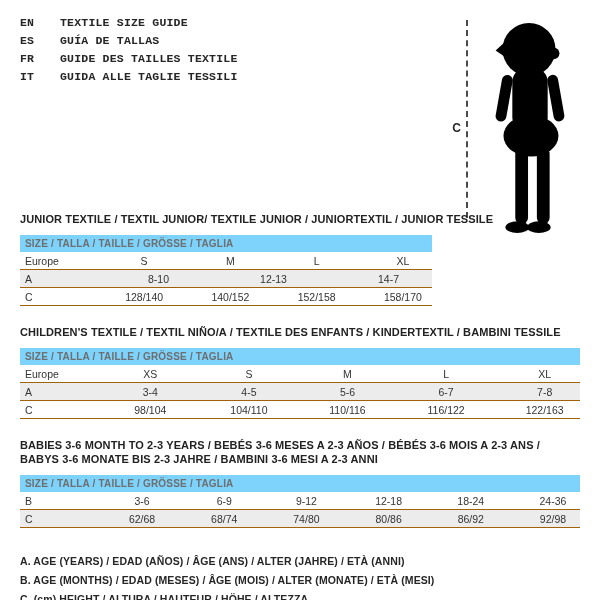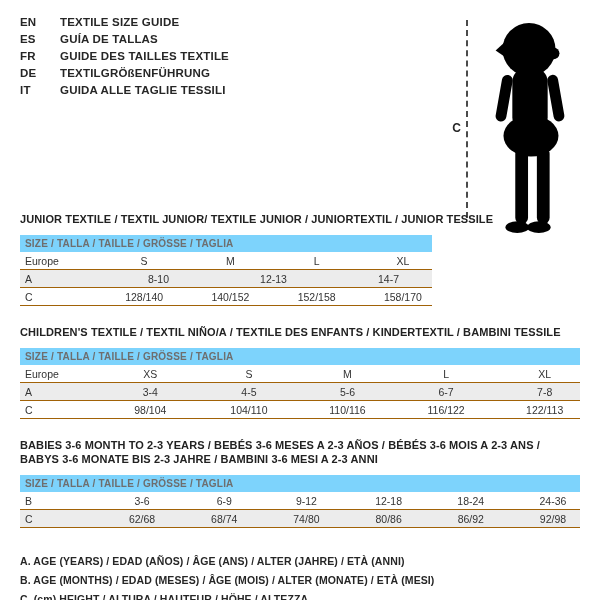--- a/index.html
+++ b/index.html
@@ -14,21 +14,21 @@
 
   
   .header {
     display: flex;
     justify-content: space-between;
     align-items: flex-start;
     padding: 14px 16px 0 20px;
     height: 206px;
     box-sizing: border-box;
   }
-  .langs { padding-top: 2px; }
+  .langs { padding-top: 2px; font-family: Liberation Mono, monospace; }
   .lang-row {
     display: flex;
     font-weight: bold;
     font-size: 11.5px;
     letter-spacing: .2px;
     margin-bottom: 5px;
     color: #262626;
   }
   .lang-code { width: 40px; flex: 0 0 40px; }
 
@@ -115,24 +115,20 @@
       </div>
       <div class="lang-row">
         <span class="lang-code">ES</span>
         <span class="lang-title">GUÍA DE TALLAS</span>
       </div>
       <div class="lang-row">
         <span class="lang-code">FR</span>
         <span class="lang-title">GUIDE DES TAILLES TEXTILE</span>
       </div>
       <div class="lang-row">
-        <span class="lang-code">DE</span>
-        <span class="lang-title">TEXTILGRÖßENFÜHRUNG</span>
-      </div>
-      <div class="lang-row">
         <span class="lang-code">IT</span>
         <span class="lang-title">GUIDA ALLE TAGLIE TESSILI</span>
       </div>
     </div>
 
     <div class="figure">
       <span class="c-label">C</span>
       <div class="dash-line"></div>
       <svg class="baby-svg" width="108" height="226" viewBox="0 0 110 230" xmlns="http://www.w3.org/2000/svg">
         <g fill="#000000">
@@ -209,21 +205,21 @@
             <span class="cell">5-6</span>
             <span class="cell">6-7</span>
             <span class="cell">7-8</span>
           </div>
           <div class="trow">
             <span class="cell label">C</span>
             <span class="cell">98/104</span>
             <span class="cell">104/110</span>
             <span class="cell">110/116</span>
             <span class="cell">116/122</span>
-            <span class="cell">122/113</span>
+            <span class="cell">122/163</span>
           </div>
         </div>
     </div>
   </div>
 
   <div class="section sec-babies">
     <div class="title">BABIES 3-6 MONTH TO 2-3 YEARS / BEBÉS 3-6 MESES A 2-3 AÑOS / BÉBÉS 3-6 MOIS A 2-3 ANS / BABYS 3-6 MONATE BIS 2-3 JAHRE / BAMBINI 3-6 MESI A 2-3 ANNI</div>
     <div class="size-table">
       <div class="banner">SIZE / TALLA / TAILLE / GRÖSSE / TAGLIA</div>
       <div class="rows">

